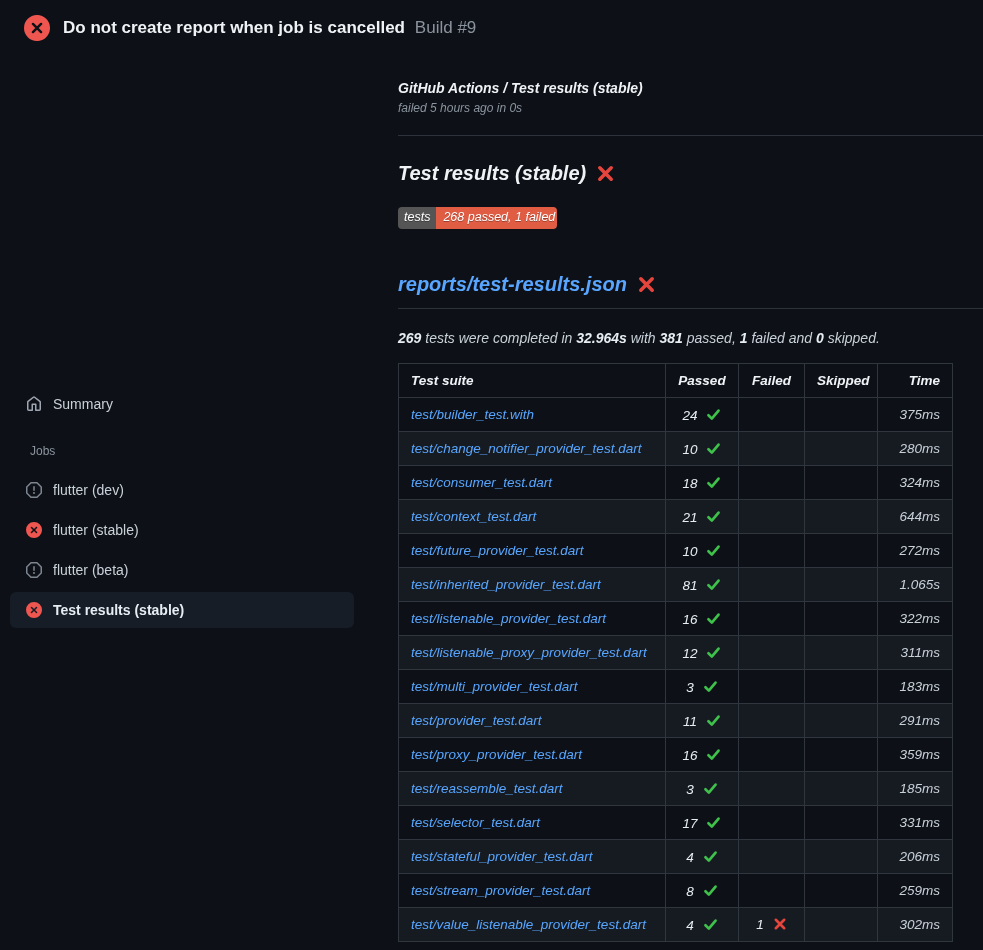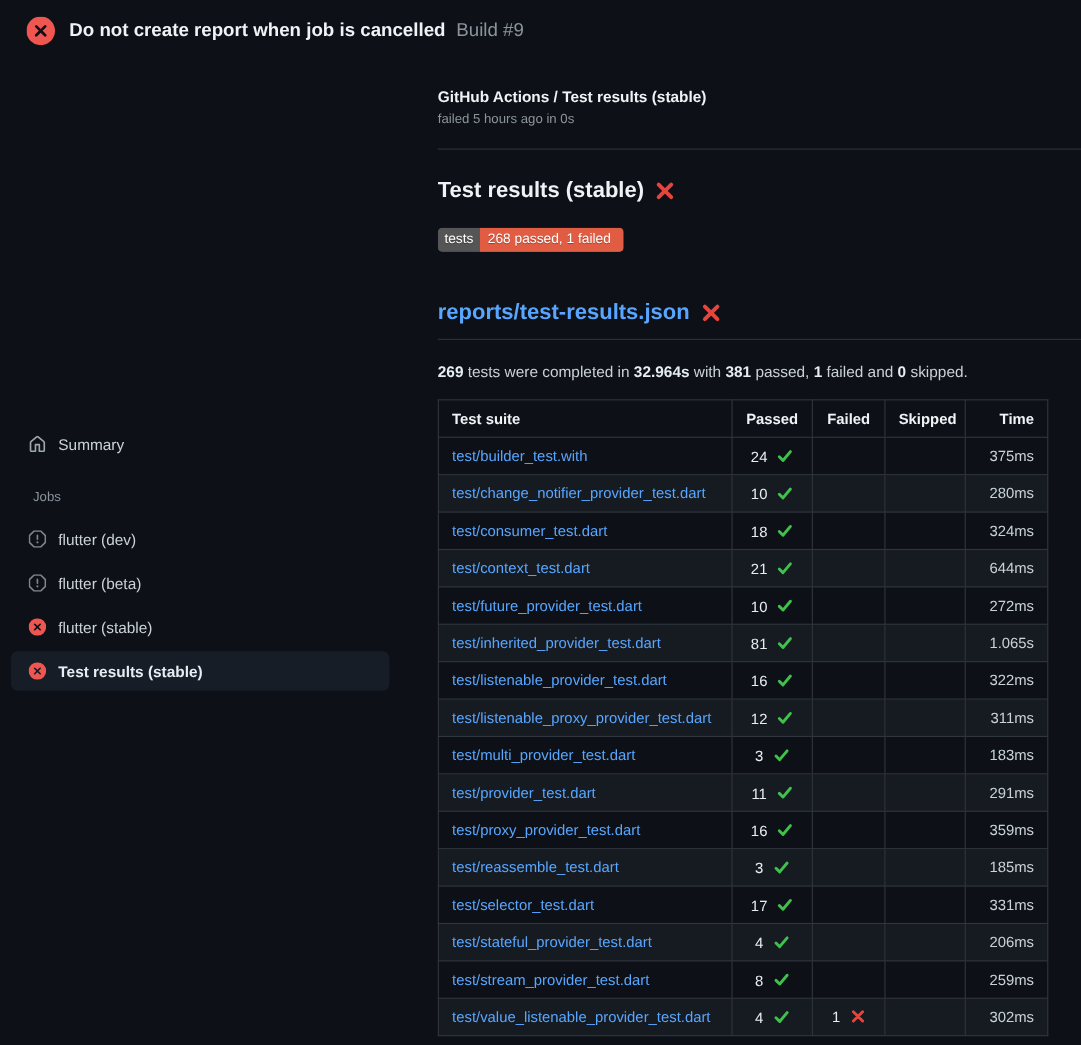--- a/index.html
+++ b/index.html
@@ -26,40 +26,40 @@
     font-family:"Liberation Sans",sans-serif;font-size:14px;
   }
   
   .app-header{display:flex;align-items:center;gap:13px;padding:15px 24px 13px 24px;}
   .app-header .title{font-size:17px;font-weight:700;color:#f0f3f6;}
   .app-header .build{font-size:17px;font-weight:400;color:var(--muted);margin-left:6px;}
   .icon-xcircle{flex:0 0 auto;display:inline-block;}
   
   .layout{display:flex;align-items:center;}
   .sidebar{flex:0 0 382px;width:382px;padding:18px 28px 0 10px;}
-  .main{flex:1 1 auto;min-width:0;padding:26px 0 0 16px;}
+  .main{flex:1 1 auto;min-width:0;padding:26px 0 0 16px;font-style:italic;}
   
   .nav-item{display:flex;align-items:center;gap:11px;padding:10px 16px;border-radius:6px;
     color:var(--text-soft);cursor:pointer;}
   .nav-item .label{font-size:14px;}
   .nav-item.selected{background:var(--selected-bg);}
   .nav-item.selected .label{font-weight:700;color:var(--text);}
   .section-label{color:var(--muted);font-size:12px;padding:22px 16px 10px 20px;}
   .jobs-list .nav-item{margin-top:4px;}
   .sidebar .nav-item svg{flex:0 0 auto;}
   
   .breadcrumb{font-weight:700;font-size:14px;color:#f0f3f6;}
   .status-line{margin-top:5px;font-size:12px;color:var(--muted);}
   .divider{border-bottom:1px solid var(--divider);margin-top:20px;}
   .section-heading{margin-top:26px;display:flex;align-items:center;gap:10px;
     font-size:20px;font-weight:700;color:#f0f3f6;}
   .badge{margin-top:22px;display:inline-flex;font-size:12.5px;font-weight:400;
     border-radius:4px;overflow:hidden;color:#fff;text-shadow:0 1px 0 rgba(1,1,1,.3);line-height:15px;}
   .badge .badge-label{background:var(--badge-label-bg);padding:3px 6px 4px 6px;}
-  .badge .badge-value{background:var(--badge-value-bg);padding:3px 12px 4px 7px;}
+  .badge .badge-value{background:var(--badge-value-bg);padding:3px 2px 4px 7px;}
   .report-heading{margin-top:44px;display:flex;align-items:center;gap:10px;
     font-size:20px;font-weight:700;}
   .report-heading a{color:var(--link);text-decoration:none;}
   .report-divider{border-bottom:1px solid var(--divider);margin-top:12px;}
   .summary-line{margin-top:21px;font-size:14px;color:var(--text-soft);}
   .summary-line b{color:var(--text);}
   
   table.results{margin-top:17px;border-collapse:collapse;width:554px;table-layout:fixed;}
   table.results th,table.results td{
     border:1px solid var(--border);padding:6px 12px;font-size:13.5px;height:34px;}
@@ -118,30 +118,30 @@
     </div>
     <div class="section-label">Jobs</div>
     <div class="jobs-list">
       <div class="nav-item">
         <svg width="16" height="16" style="color:#7d8590">
             <use href="#sym-stop"></use>
           </svg>
         <span class="label">flutter (dev)</span>
       </div>
       <div class="nav-item">
+        <svg width="16" height="16" style="color:var(--icon-red)">
+            <use href="#sym-x-circle"></use>
+          </svg>
+        <span class="label">flutter (stable)</span>
+      </div>
+      <div class="nav-item">
         <svg width="16" height="16" style="color:#7d8590">
             <use href="#sym-stop"></use>
           </svg>
         <span class="label">flutter (beta)</span>
-      </div>
-      <div class="nav-item">
-        <svg width="16" height="16" style="color:var(--icon-red)">
-            <use href="#sym-x-circle"></use>
-          </svg>
-        <span class="label">flutter (stable)</span>
       </div>
       <div class="nav-item selected">
         <svg width="16" height="16" style="color:var(--icon-red)">
             <use href="#sym-x-circle"></use>
           </svg>
         <span class="label">Test results (stable)</span>
       </div>
     </div>
   </div>
 

